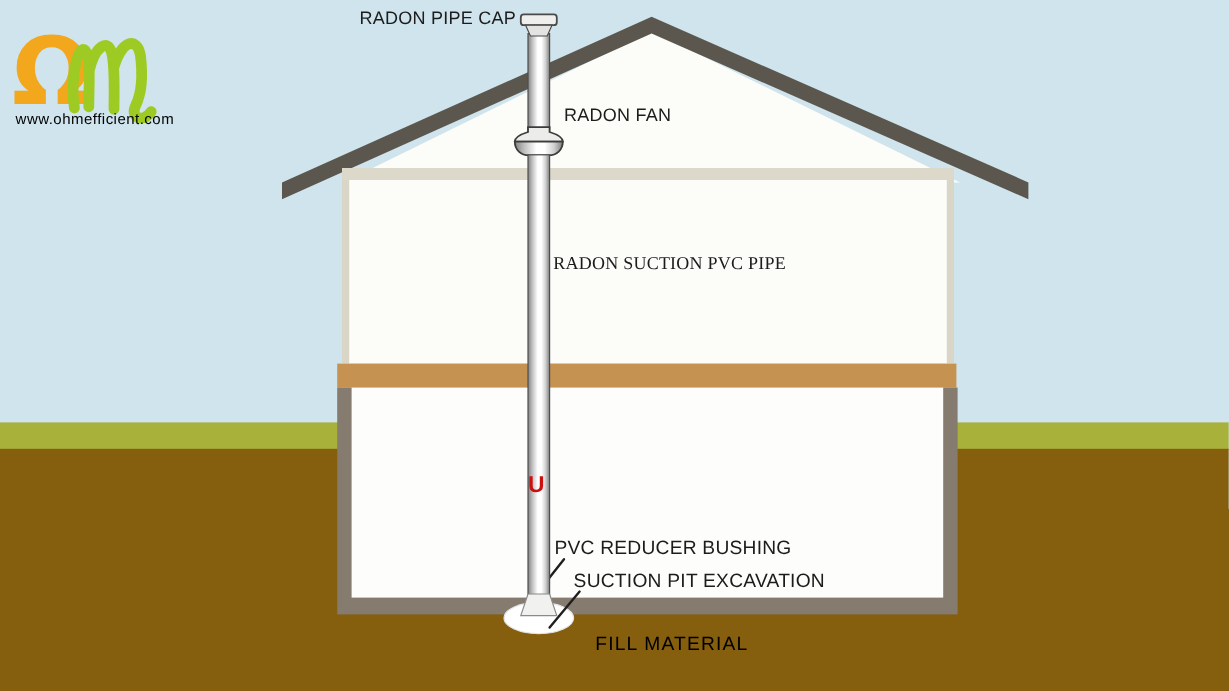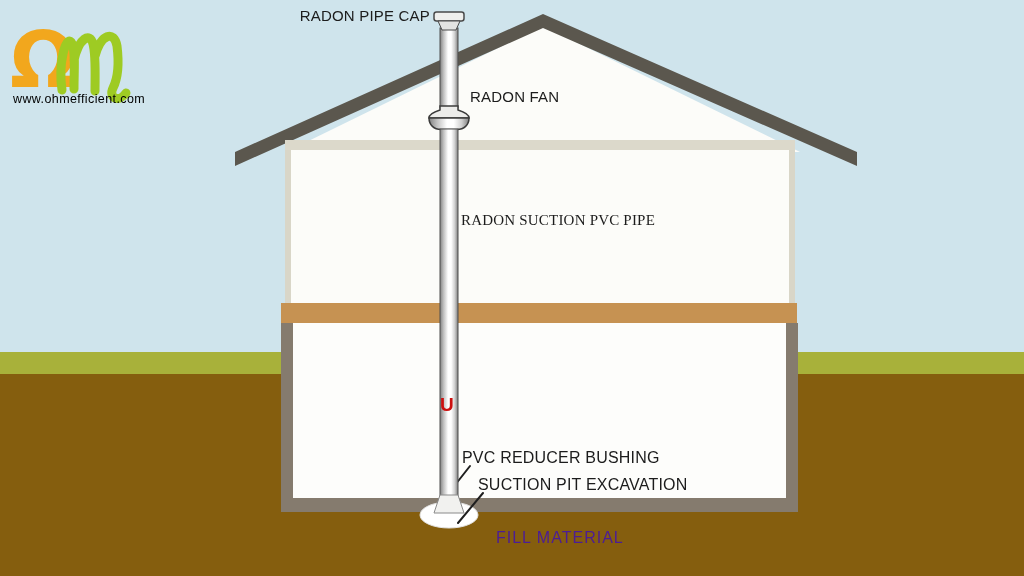--- a/index.html
+++ b/index.html
@@ -15,21 +15,21 @@
   .label.big{font-size:16px;}
   .label.right-align{text-align:left;margin-left:38px;}
   .manometer{
     position:absolute;left:464px;top:397px;font-size:11px;font-weight:700;
     letter-spacing:.2px;color:#141414;line-height:13px;white-space:nowrap;
   }
   .u-marker{
     position:absolute;left:440px;top:394px;font-size:19px;font-weight:700;
     color:#cc1010;line-height:22px;
   }
-  .fill-label{color:#4c1d95;letter-spacing:1px;}
+  .fill-label{color:#000000;letter-spacing:1px;}
   .website{
     position:absolute;left:13px;top:92px;font-size:12.5px;color:#000000;
     letter-spacing:.4px;
   }
 </style>
 </head>
 <body>
 
 <div class="stage">
 

